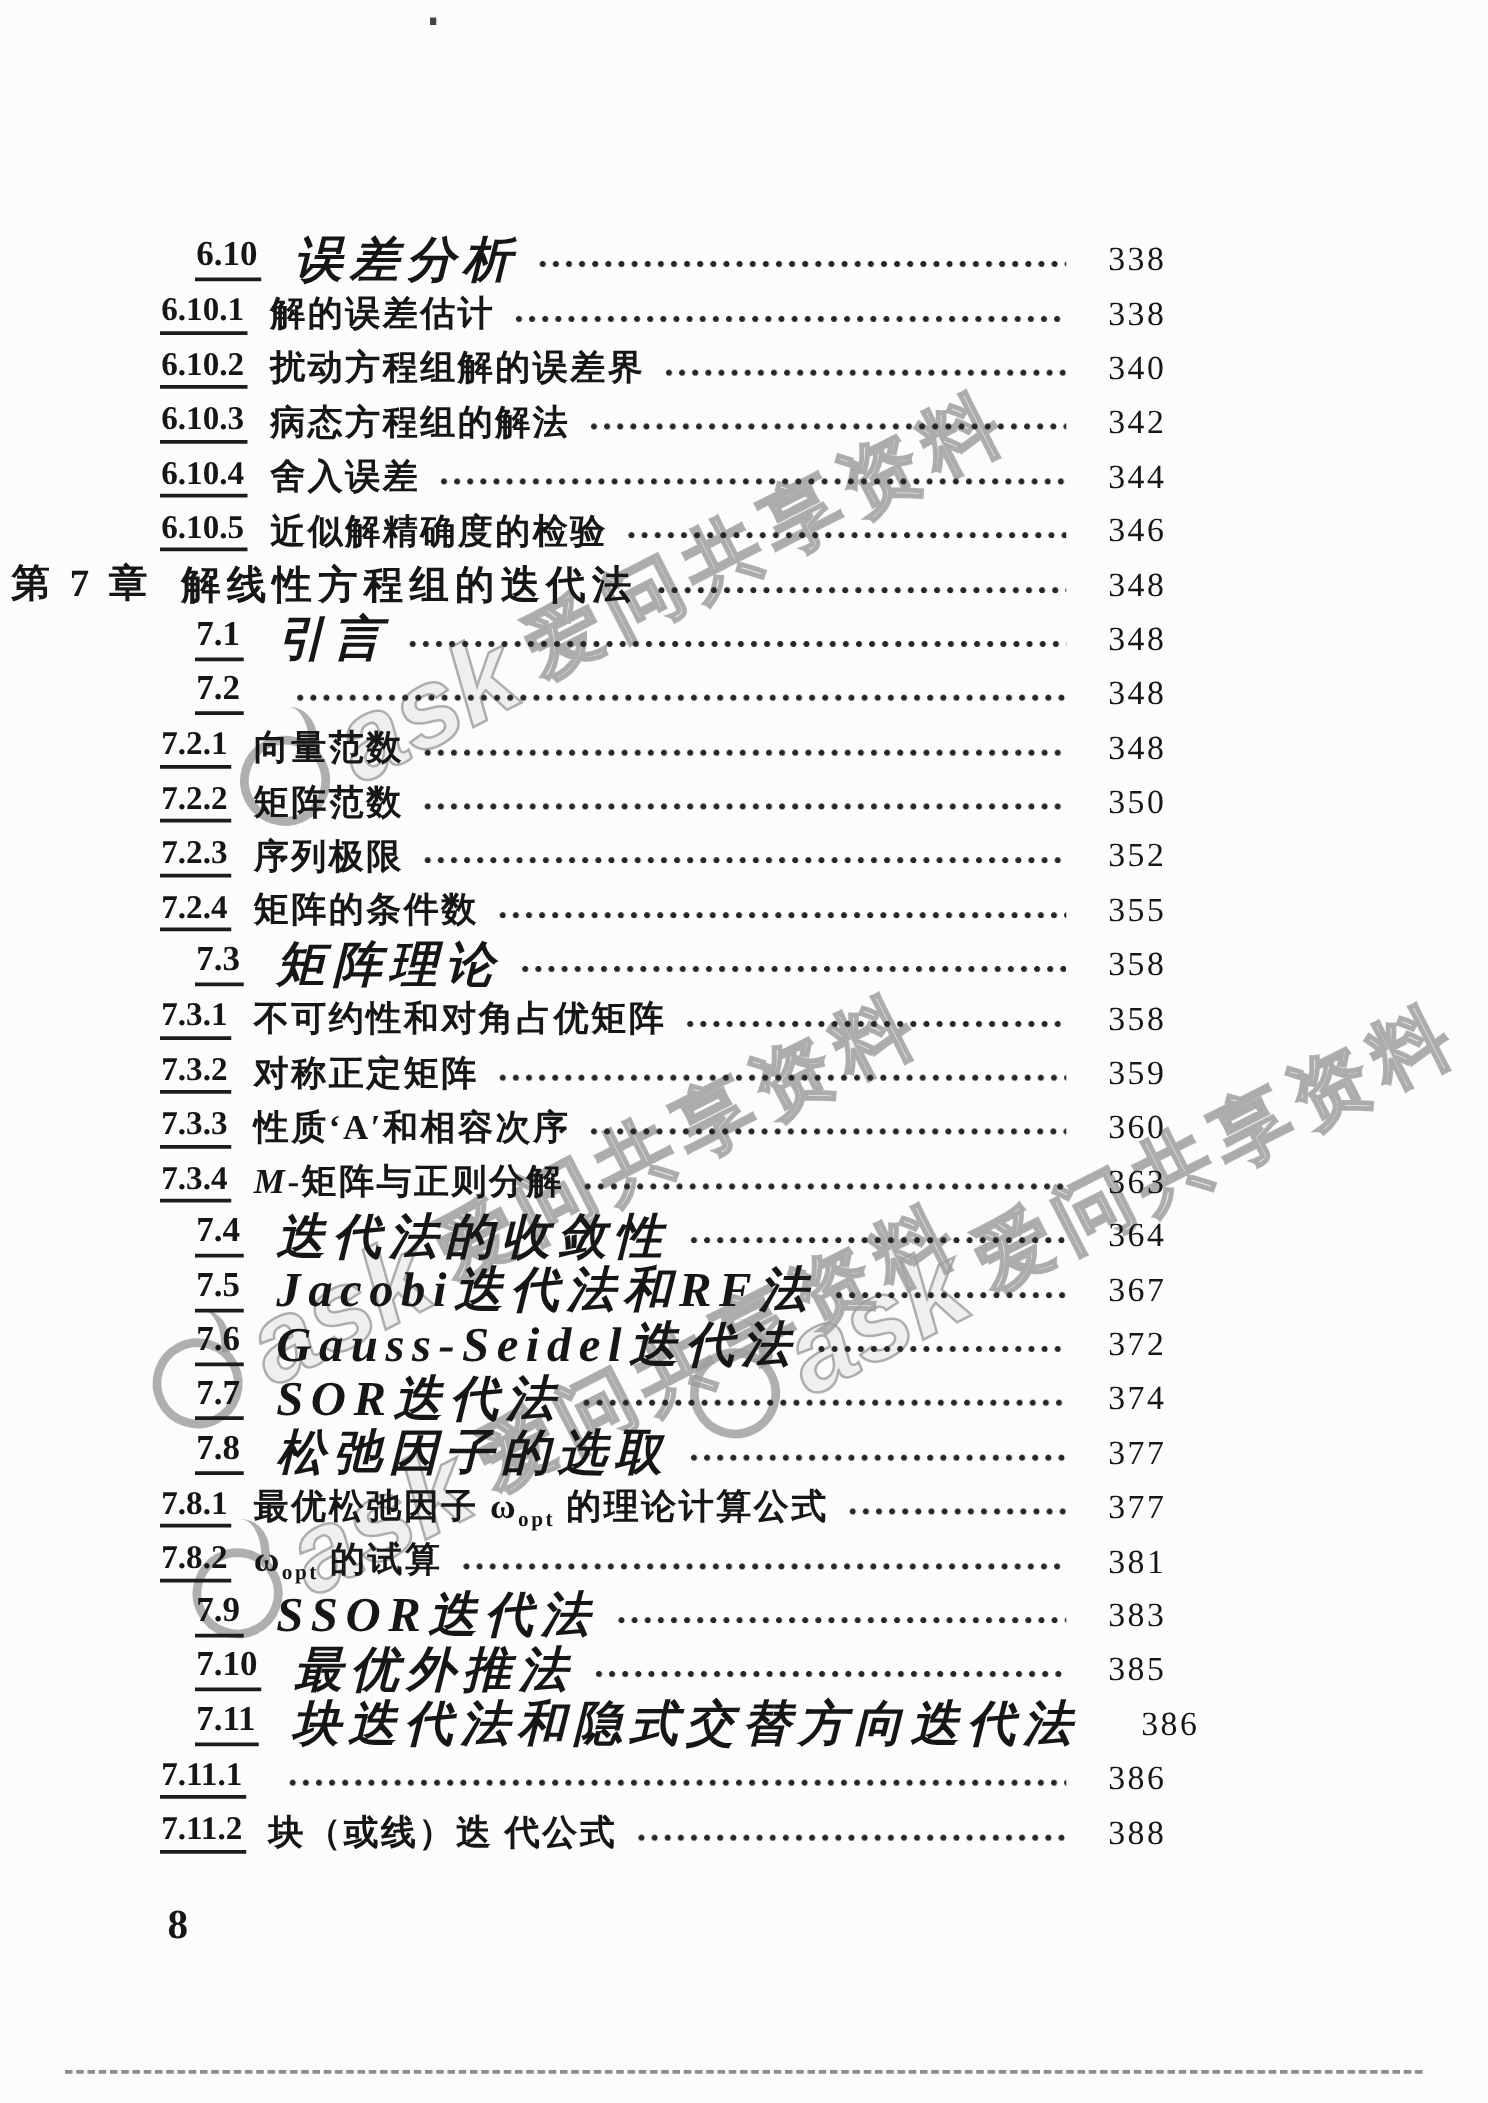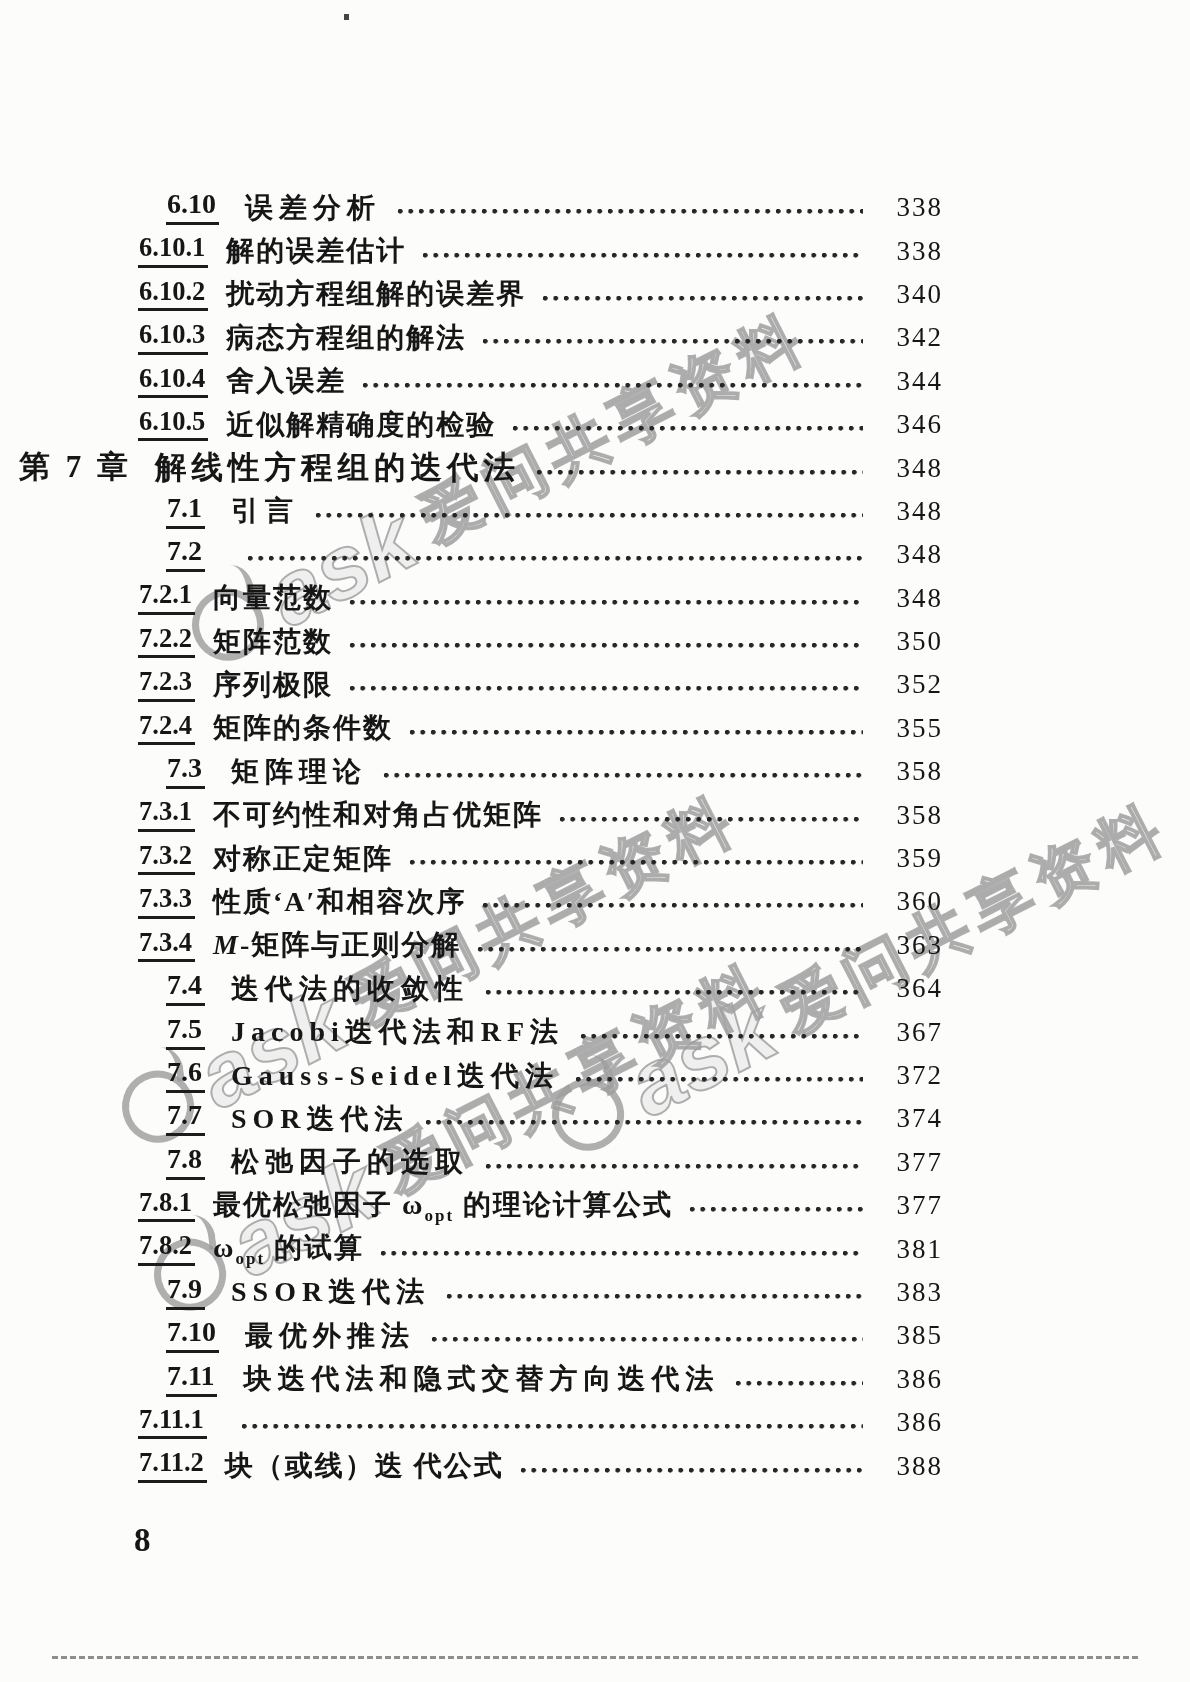--- a/index.html
+++ b/index.html
@@ -25,42 +25,42 @@
     content:"";position:absolute;right:-14px;top:-22px;width:24px;height:36px;
     border-right:7px solid rgba(150,150,150,.75);
     border-radius:0 70% 0 70%;transform:rotate(22deg);
   }
   .wm-ask{
     font-size:90px;font-style:italic;margin-right:18px;line-height:1;
     font-family:"Liberation Sans","DejaVu Sans",sans-serif;
   }
   .wm-cn{font-size:62px;letter-spacing:9px;line-height:1;}
   
-  .toc{position:absolute;top:186px;left:18px;width:925px;z-index:2;}
+  .toc{position:absolute;top:186px;left:8px;width:925px;z-index:2;}
   .row{display:flex;align-items:center;height:43.4px;}
   .row .num{
     font-weight:700;line-height:1;white-space:nowrap;
     border-bottom:3px solid #1c1c1c;padding:0 3px 4px 1px;
   }
   .row .title{white-space:nowrap;font-weight:700;}
   .row .leader{
     flex:1 1 auto;height:7px;margin:8px 10px 0 16px;
     background-image:radial-gradient(circle at 3.2px 3.2px,#262626 2.1px,rgba(0,0,0,0) 2.7px);
     background-size:10.5px 7px;background-repeat:repeat-x;
   }
   .row .pagenum{
     min-width:70px;text-align:right;font-size:27px;font-weight:400;
     letter-spacing:2px;line-height:1;
   }
   .lvl0{}
   .lvl0 .num{border-bottom:none;font-size:31px;letter-spacing:4px;margin-right:20px;}
   .lvl0 .title{font-size:31.5px;letter-spacing:5px;}
   .lvl1{padding-left:148px;}
   .lvl1 .num{font-size:28px;margin-right:26px;}
-  .lvl1 .title{font-size:28px;letter-spacing:6px;}
+  .lvl1 .title{font-size:39px;letter-spacing:6px;font-style:italic;}
   .lvl2{padding-left:120px;}
   .lvl2 .num{font-size:26.5px;margin-right:18px;}
   .lvl2 .title{font-size:28px;letter-spacing:2px;}
   .title sub{font-size:17px;}
   .title i{font-style:italic;font-family:"Liberation Serif",serif;}
   
   .folio{
     position:absolute;left:134px;top:1524px;z-index:2;
     font-size:33px;font-weight:700;line-height:1;
   }

